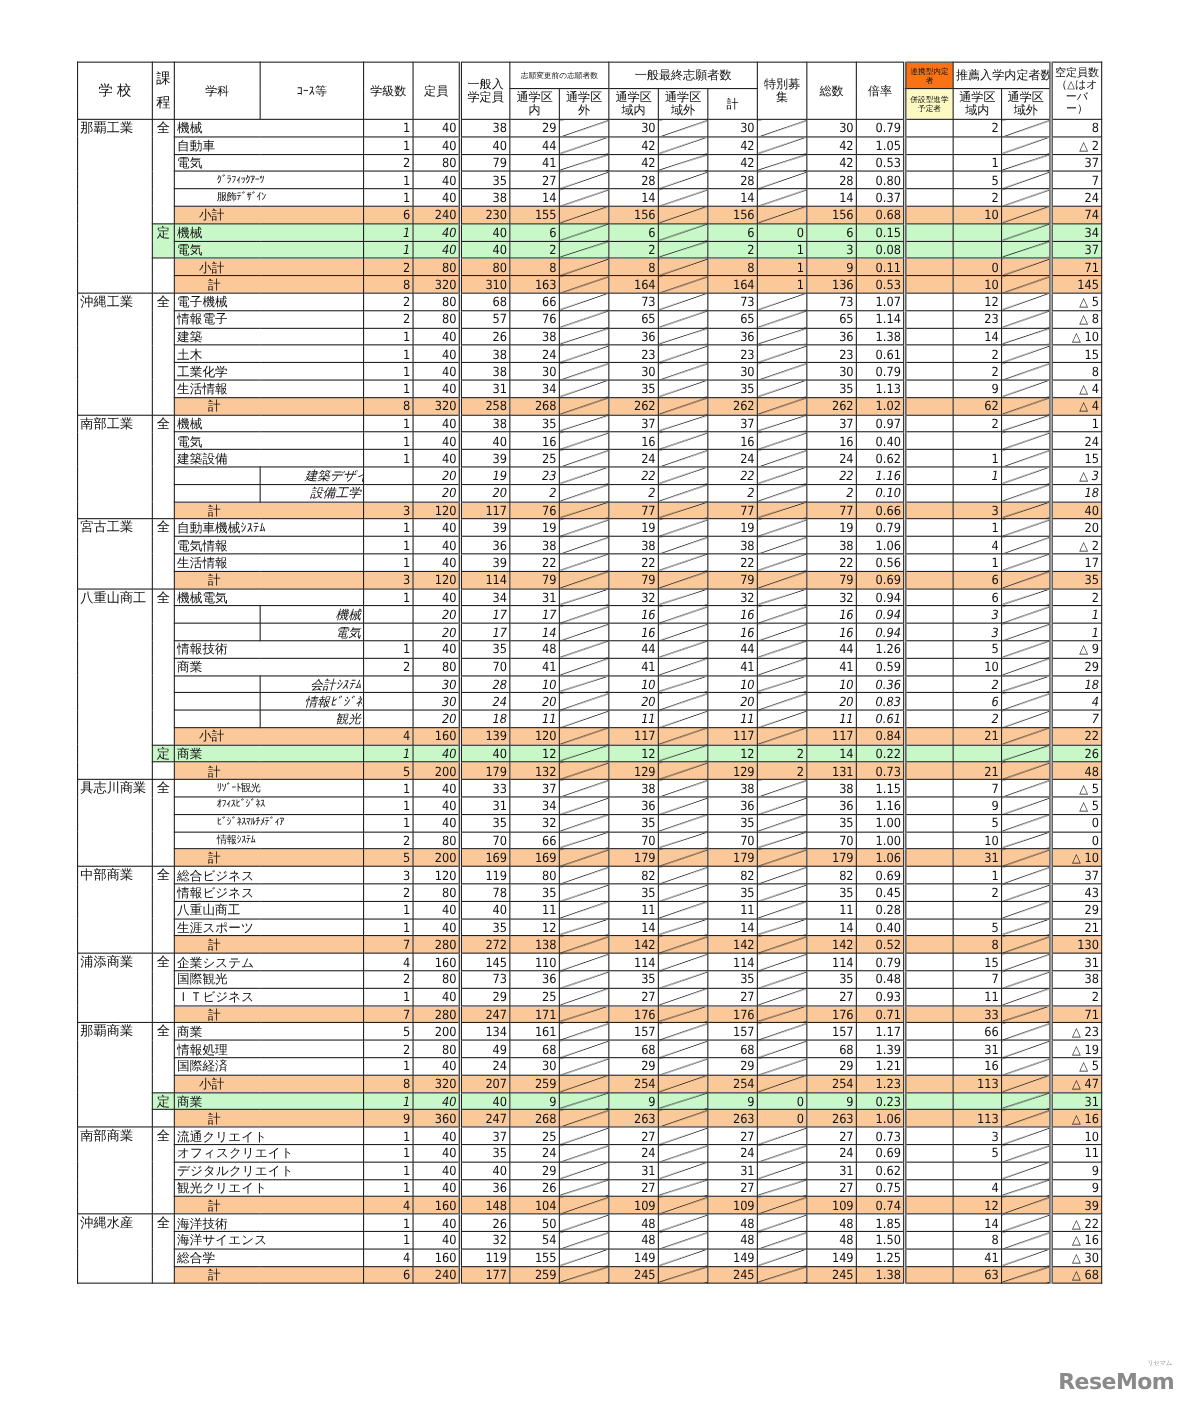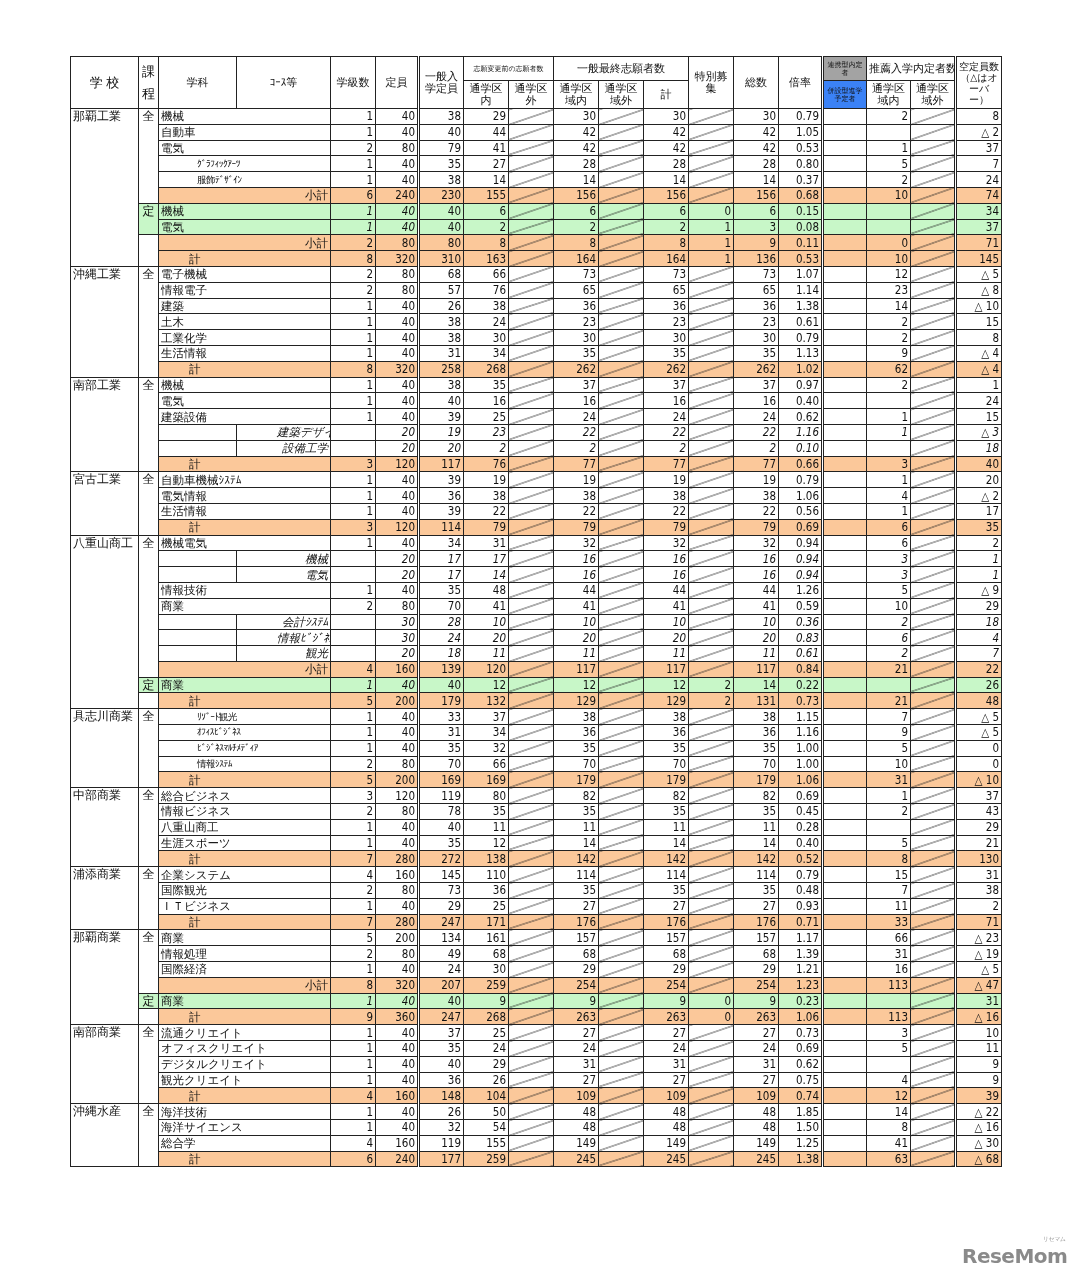--- a/index.html
+++ b/index.html
@@ -12,24 +12,24 @@
   .num{text-align:right;}
   .it{font-style:italic;}
   .school{vertical-align:top;font-size:12px;padding-left:2px;}
   .katei{vertical-align:top;text-align:center;font-size:12px;}
   .sub{background:#fbc89a;}
   .tei{background:#c8f7c8;}
   .slash{background-image:linear-gradient(to bottom right, transparent calc(50% - 0.7px), #222 50%, transparent calc(50% + 0.7px));}
   .dbl-r{border-right:3px double #222;}
   .sm{font-size:9.5px;letter-spacing:-0.5px;padding-left:38px;}
   .course{text-align:right;font-style:italic;padding-left:40px;}
-  .label-sub{padding-left:22px;text-align:right;}
+  .label-sub{padding-left:22px;}
   .label-kei{padding-left:30px;}
-  .hdr-blue{background:#a3a3a3;}
-  .hdr-yellow{background:#3b82f6;}
+  .hdr-blue{background:#f97316;}
+  .hdr-yellow{background:#fef9c3;}
   .logo{position:absolute;left:962px;top:1244px;font-family:"DejaVu Sans",sans-serif;font-weight:bold;font-size:20px;color:#8a8a8a;letter-spacing:-0.5px;}
   .logo small{position:absolute;right:2px;top:-9px;font-size:6px;font-weight:normal;color:#999;}
 </style>
 </head>
 <body>
 
 <table>
   <colgroup>
     <col style="width:68px">
       <col style="width:20px">

